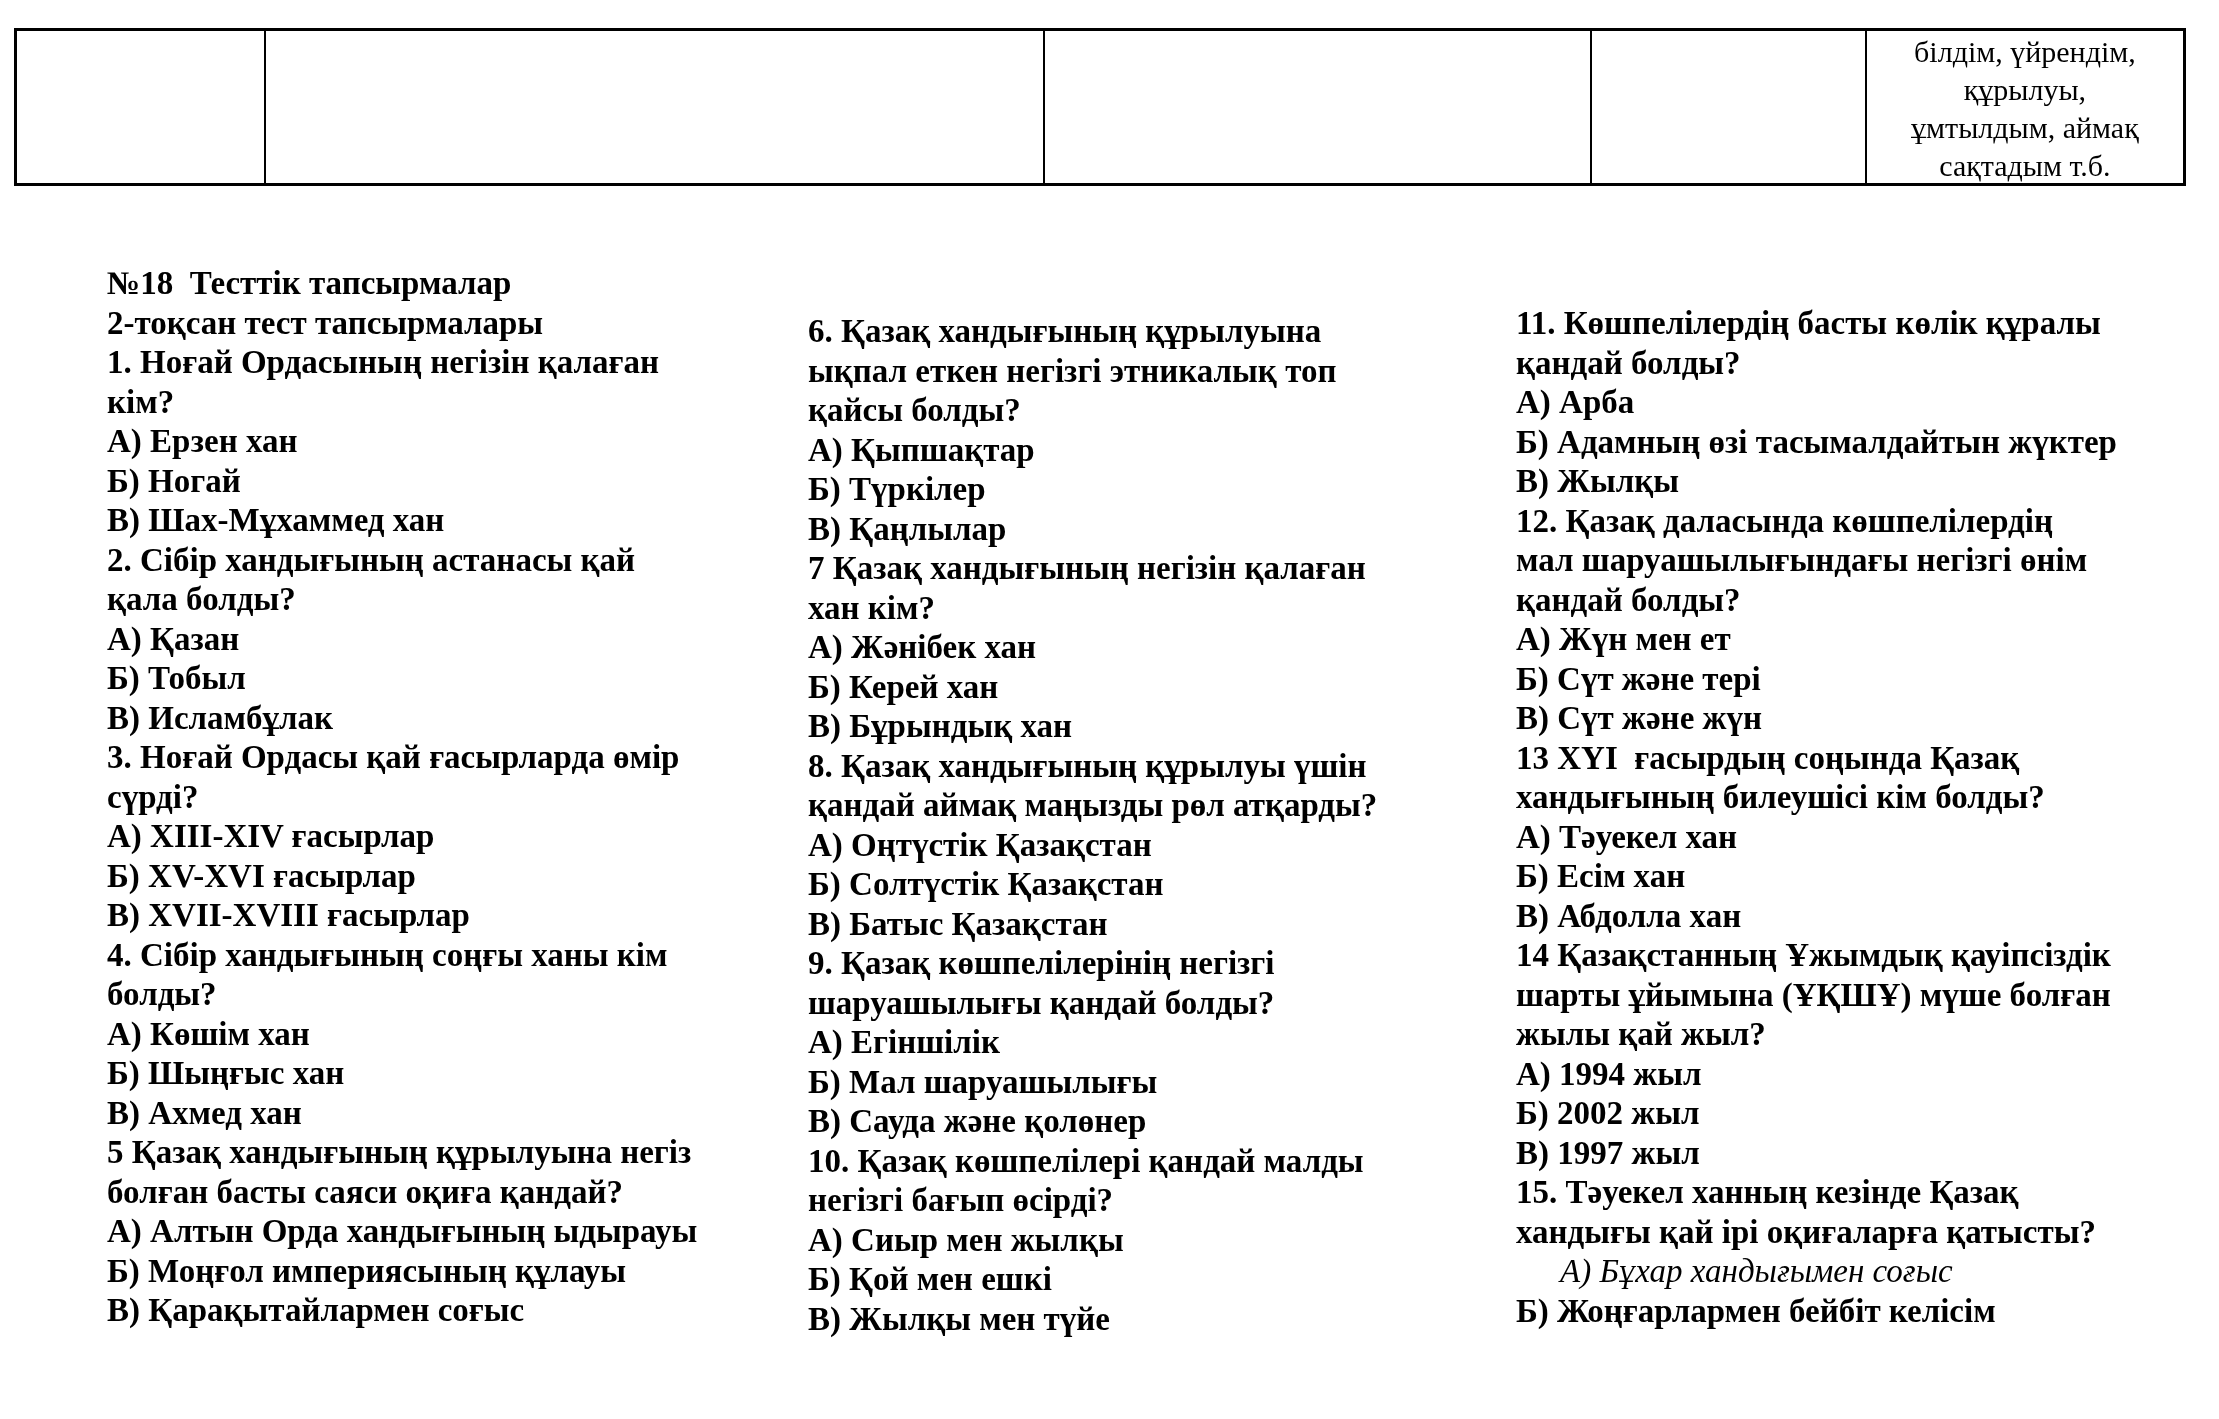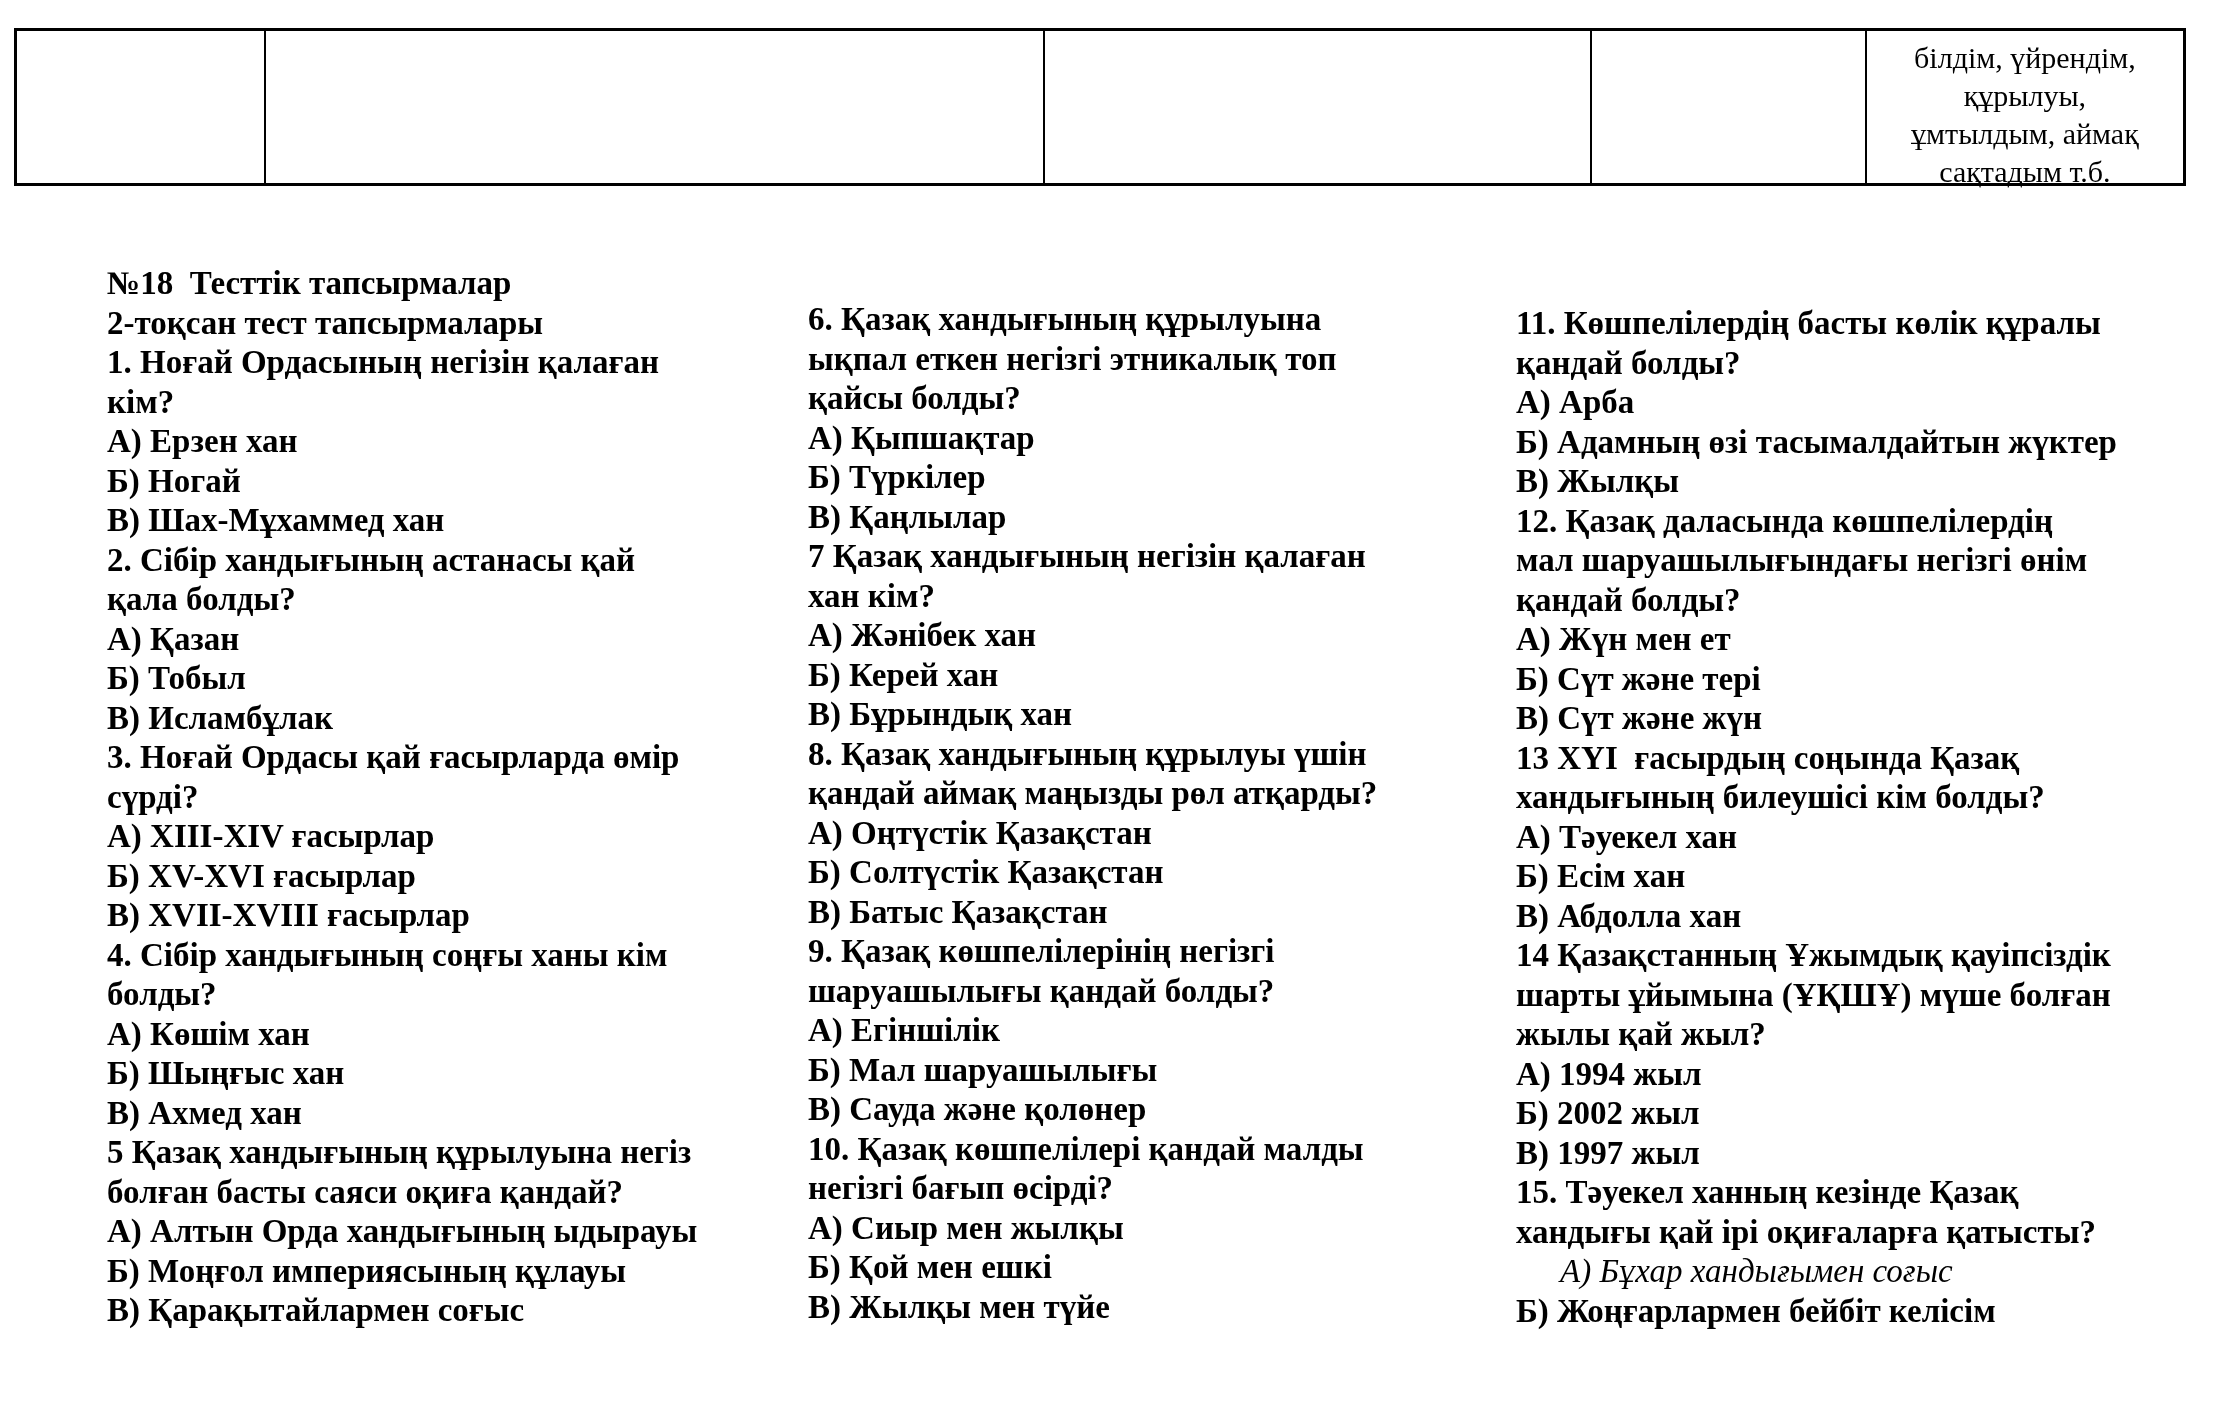--- a/index.html
+++ b/index.html
@@ -35,32 +35,32 @@
   .hcell:last-child { border-right: none; }
   .hcell-1 { width: 250px; }
   .hcell-2 { width: 781px; }
   .hcell-3 { width: 548px; }
   .hcell-4 { width: 276px; }
   .hcell-5 {
     width: 317px;
     font-size: 30px;
     line-height: 38px;
     text-align: center;
-    padding-top: 8px;
+    padding-top: 2px;
   }
 
   
   .tcol {
     position: absolute;
     font-size: 33px;
     line-height: 39.5px;
     white-space: pre;
   }
   .tcol-1 { left: 107px;  top: 264px; width: 660px; }
-  .tcol-2 { left: 808px; top: 300px; width: 650px; }
+  .tcol-2 { left: 808px; top: 312px; width: 650px; }
   .tcol-3 { left: 1516px; top: 304px; width: 690px; }
 
   .t-line { white-space: pre; }
   .run-b { font-weight: bold; }
   .run-i { font-style: italic; margin-left: 44px; }
   .run-r { font-weight: bold; }
 </style>
 </head>
 <body>
 

